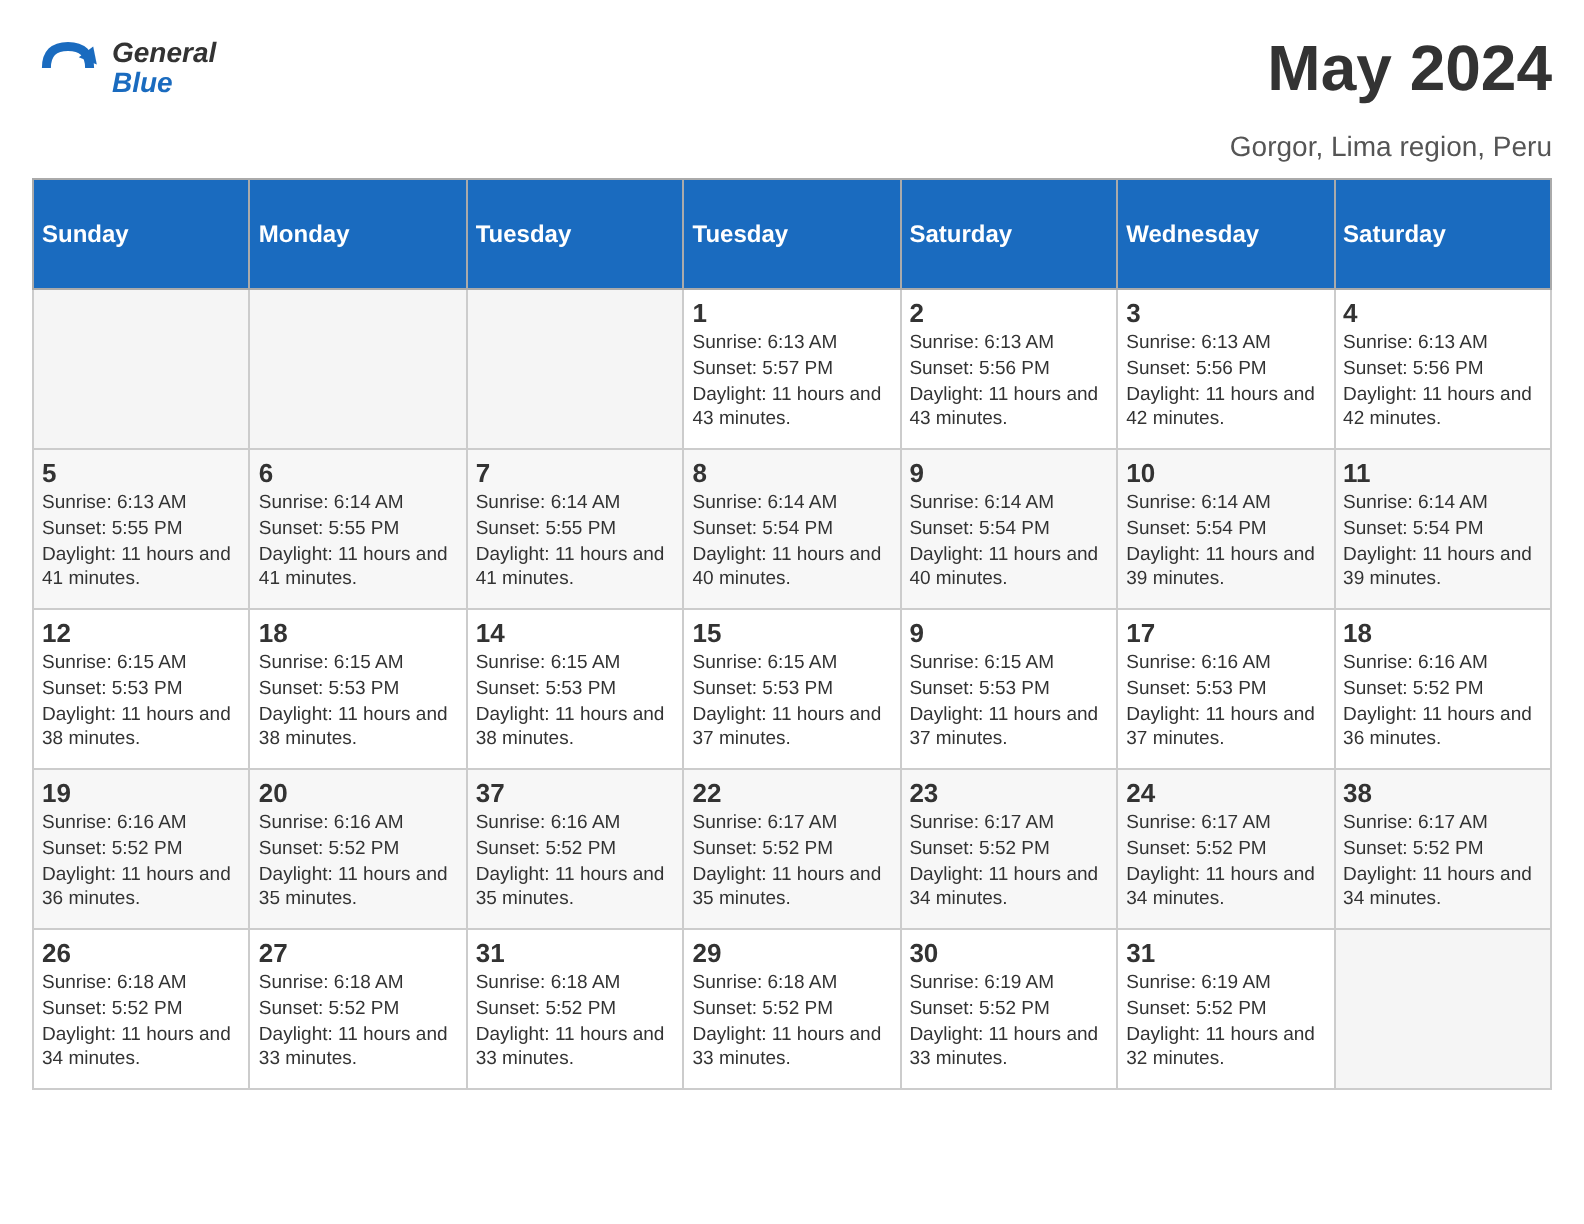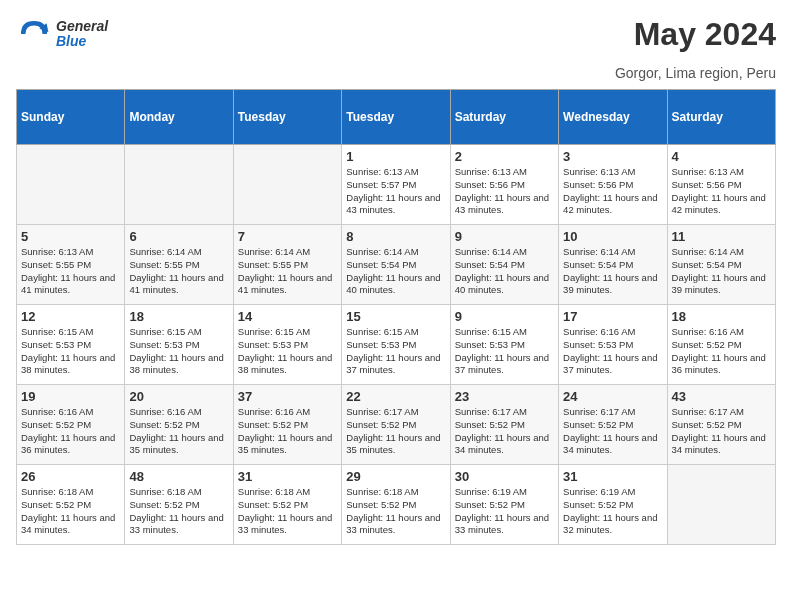--- a/index.html
+++ b/index.html
@@ -229,31 +229,31 @@
         </td>
         <td>
           <span class="day-num">23</span>
           <div class="day-info">Sunrise: 6:17 AM<br>Sunset: 5:52 PM<br>Daylight: 11 hours and 34 minutes.</div>
         </td>
         <td>
           <span class="day-num">24</span>
           <div class="day-info">Sunrise: 6:17 AM<br>Sunset: 5:52 PM<br>Daylight: 11 hours and 34 minutes.</div>
         </td>
         <td>
-          <span class="day-num">43</span>
+          <span class="day-num">38</span>
           <div class="day-info">Sunrise: 6:17 AM<br>Sunset: 5:52 PM<br>Daylight: 11 hours and 34 minutes.</div>
         </td>
       </tr>
       <tr>
         <td>
           <span class="day-num">26</span>
           <div class="day-info">Sunrise: 6:18 AM<br>Sunset: 5:52 PM<br>Daylight: 11 hours and 34 minutes.</div>
         </td>
         <td>
-          <span class="day-num">48</span>
+          <span class="day-num">27</span>
           <div class="day-info">Sunrise: 6:18 AM<br>Sunset: 5:52 PM<br>Daylight: 11 hours and 33 minutes.</div>
         </td>
         <td>
           <span class="day-num">31</span>
           <div class="day-info">Sunrise: 6:18 AM<br>Sunset: 5:52 PM<br>Daylight: 11 hours and 33 minutes.</div>
         </td>
         <td>
           <span class="day-num">29</span>
           <div class="day-info">Sunrise: 6:18 AM<br>Sunset: 5:52 PM<br>Daylight: 11 hours and 33 minutes.</div>
         </td>

